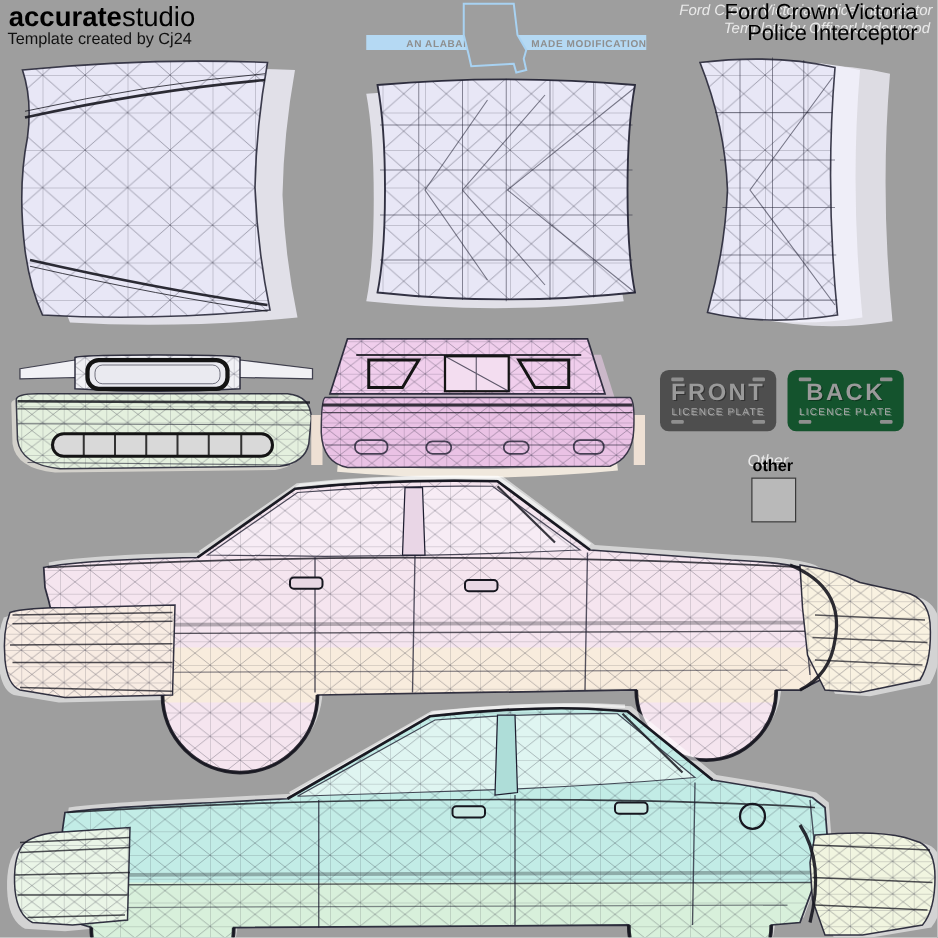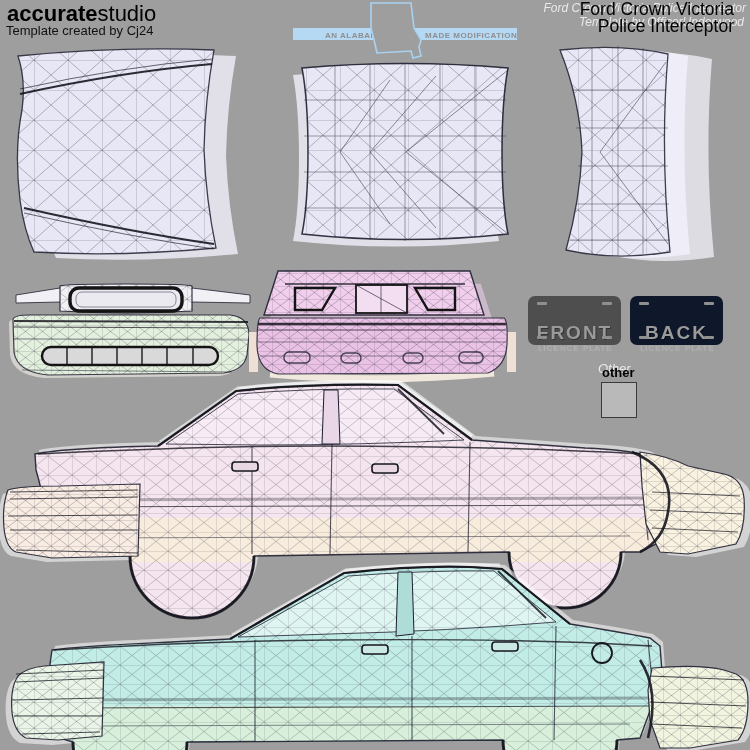--- a/index.html
+++ b/index.html
@@ -7,21 +7,21 @@
   #stage{position:relative;width:750px;height:750px;overflow:hidden;background:#9E9E9E;}
   .abs{position:absolute;}
   #brand{left:7px;top:1px;font-size:22px;color:#000;letter-spacing:0;}
   #brand b{font-weight:800;}
   #brand-sub{left:6px;top:23px;font-size:13px;color:#111;text-align:right;}
   #title{right:16px;top:1px;text-align:right;font-size:17.5px;line-height:17px;color:#000;}
   .wm{font-style:italic;color:rgba(255,255,255,0.78);font-size:12px;white-space:nowrap;}
   #wm1{right:4px;top:1px;}
   #wm2{right:6px;top:15px;text-align:center;}
   .plate{width:93px;height:49px;border-radius:7px;text-align:center;}
-  .plate-title{margin-top:26px;font-size:19px;font-weight:bold;letter-spacing:2px;text-shadow:1px 1px 0 rgba(0,0,0,0.35);}
+  .plate-title{margin-top:8px;font-size:19px;font-weight:bold;letter-spacing:2px;text-shadow:1px 1px 0 rgba(0,0,0,0.35);}
   .plate-sub{margin-top:-1px;font-size:8px;font-weight:normal;letter-spacing:1px;text-shadow:1px 1px 0 rgba(255,255,255,0.25);}
   .screw{position:absolute;width:10px;height:3px;border-radius:1px;}
   .screw.tl{left:9px;top:6px;} .screw.tr{right:9px;top:6px;}
   .screw.bl{left:9px;bottom:6px;} .screw.br{right:9px;bottom:6px;}
   #other-wm{left:598px;top:361px;font-size:13px;}
   #other-label{left:602px;top:365px;font-size:13px;font-weight:bold;color:#000;}
   #other-square{left:601px;top:382px;width:34px;height:34px;border:1.2px solid #3a3a3a;background:rgba(255,255,255,0.28);}
   svg text{font-family:"Liberation Sans","DejaVu Sans",sans-serif;}
 </style>
 </head>
@@ -244,21 +244,21 @@
 </div>
 
 <div class="abs plate" style="left: 528px; top: 296px; background-color: rgb(78, 78, 78);">
   <div class="screw tl" style="background-color: rgb(143, 143, 143);"></div>
   <div class="screw tr" style="background-color: rgb(143, 143, 143);"></div>
   <div class="screw bl" style="background-color: rgb(143, 143, 143);"></div>
   <div class="screw br" style="background-color: rgb(143, 143, 143);"></div>
   <div class="plate-title" style="color: rgb(154, 154, 154);">FRONT</div>
   <div class="plate-sub" style="color: rgb(168, 168, 168);">LICENCE PLATE</div>
 </div>
-<div class="abs plate" style="left: 630px; top: 296px; background-color: #0f172a;">
+<div class="abs plate" style="left: 630px; top: 296px; background-color: #14532d;">
   <div class="screw tl" style="background-color: rgb(143, 143, 143);"></div>
   <div class="screw tr" style="background-color: rgb(143, 143, 143);"></div>
   <div class="screw bl" style="background-color: rgb(143, 143, 143);"></div>
   <div class="screw br" style="background-color: rgb(143, 143, 143);"></div>
   <div class="plate-title" style="color: rgb(154, 154, 154);">BACK</div>
   <div class="plate-sub" style="color: rgb(168, 168, 168);">LICENCE PLATE</div>
 </div>
 
 <div class="abs wm" id="other-wm">Other</div>
 <div class="abs" id="other-label">other</div>

